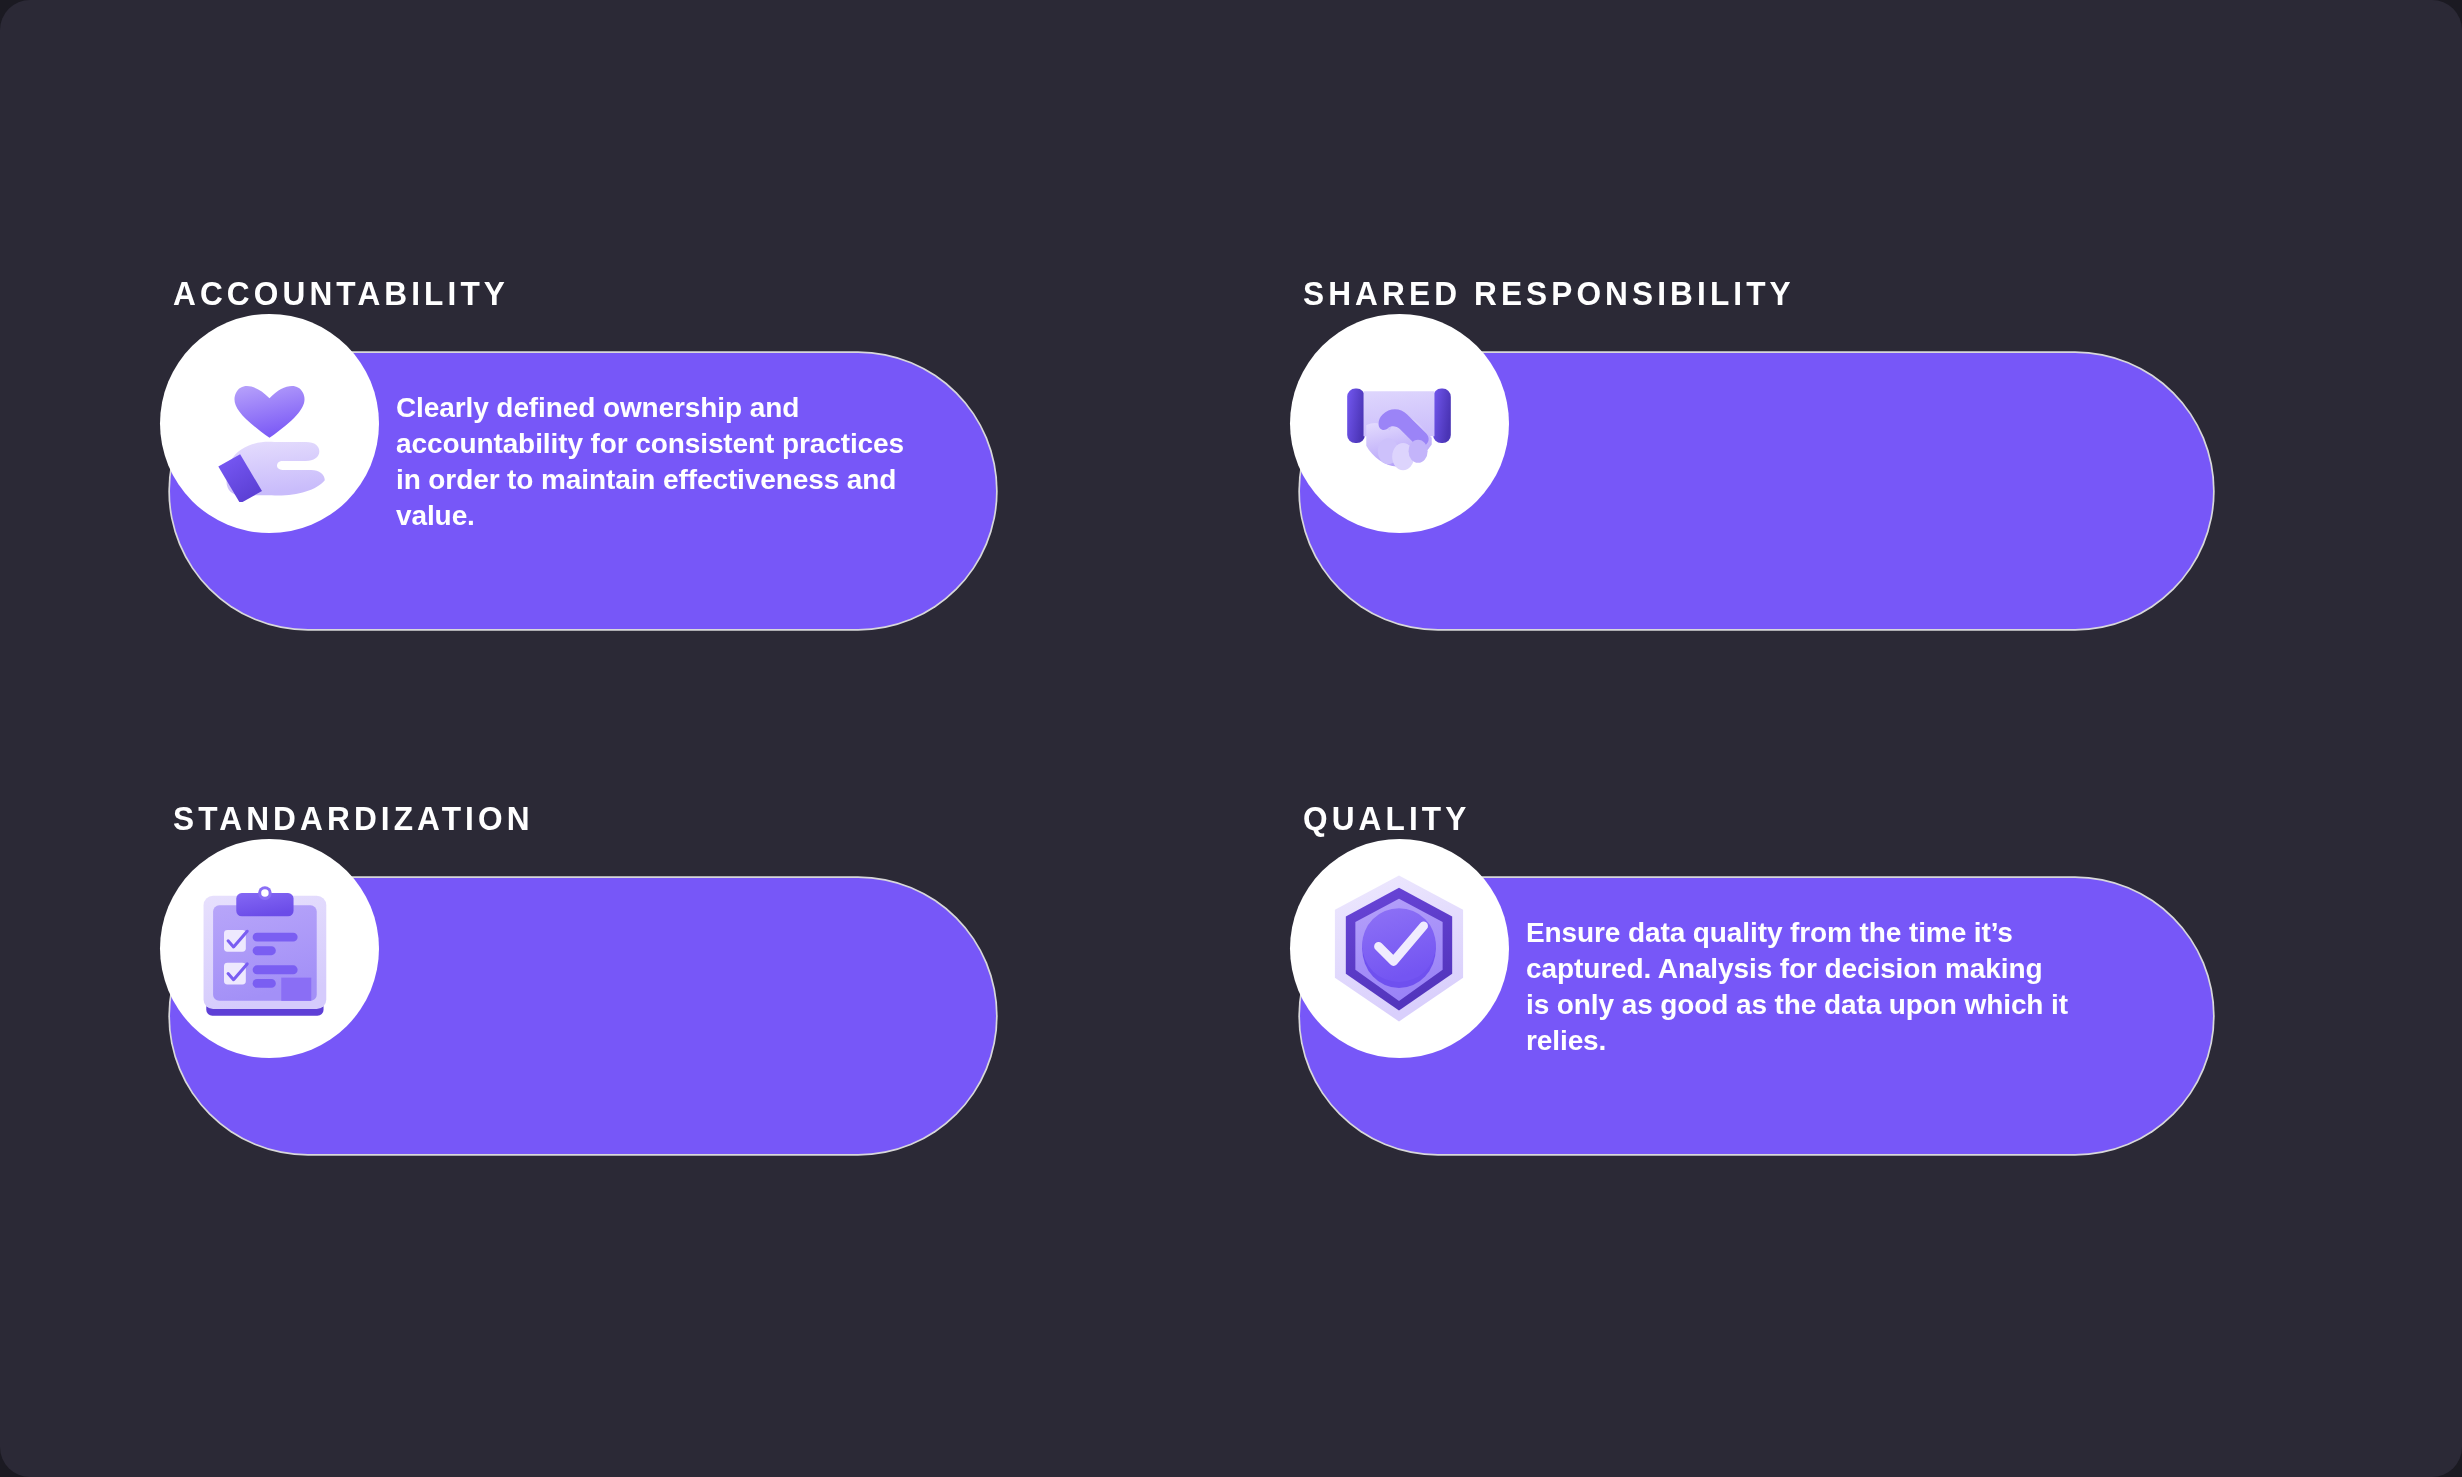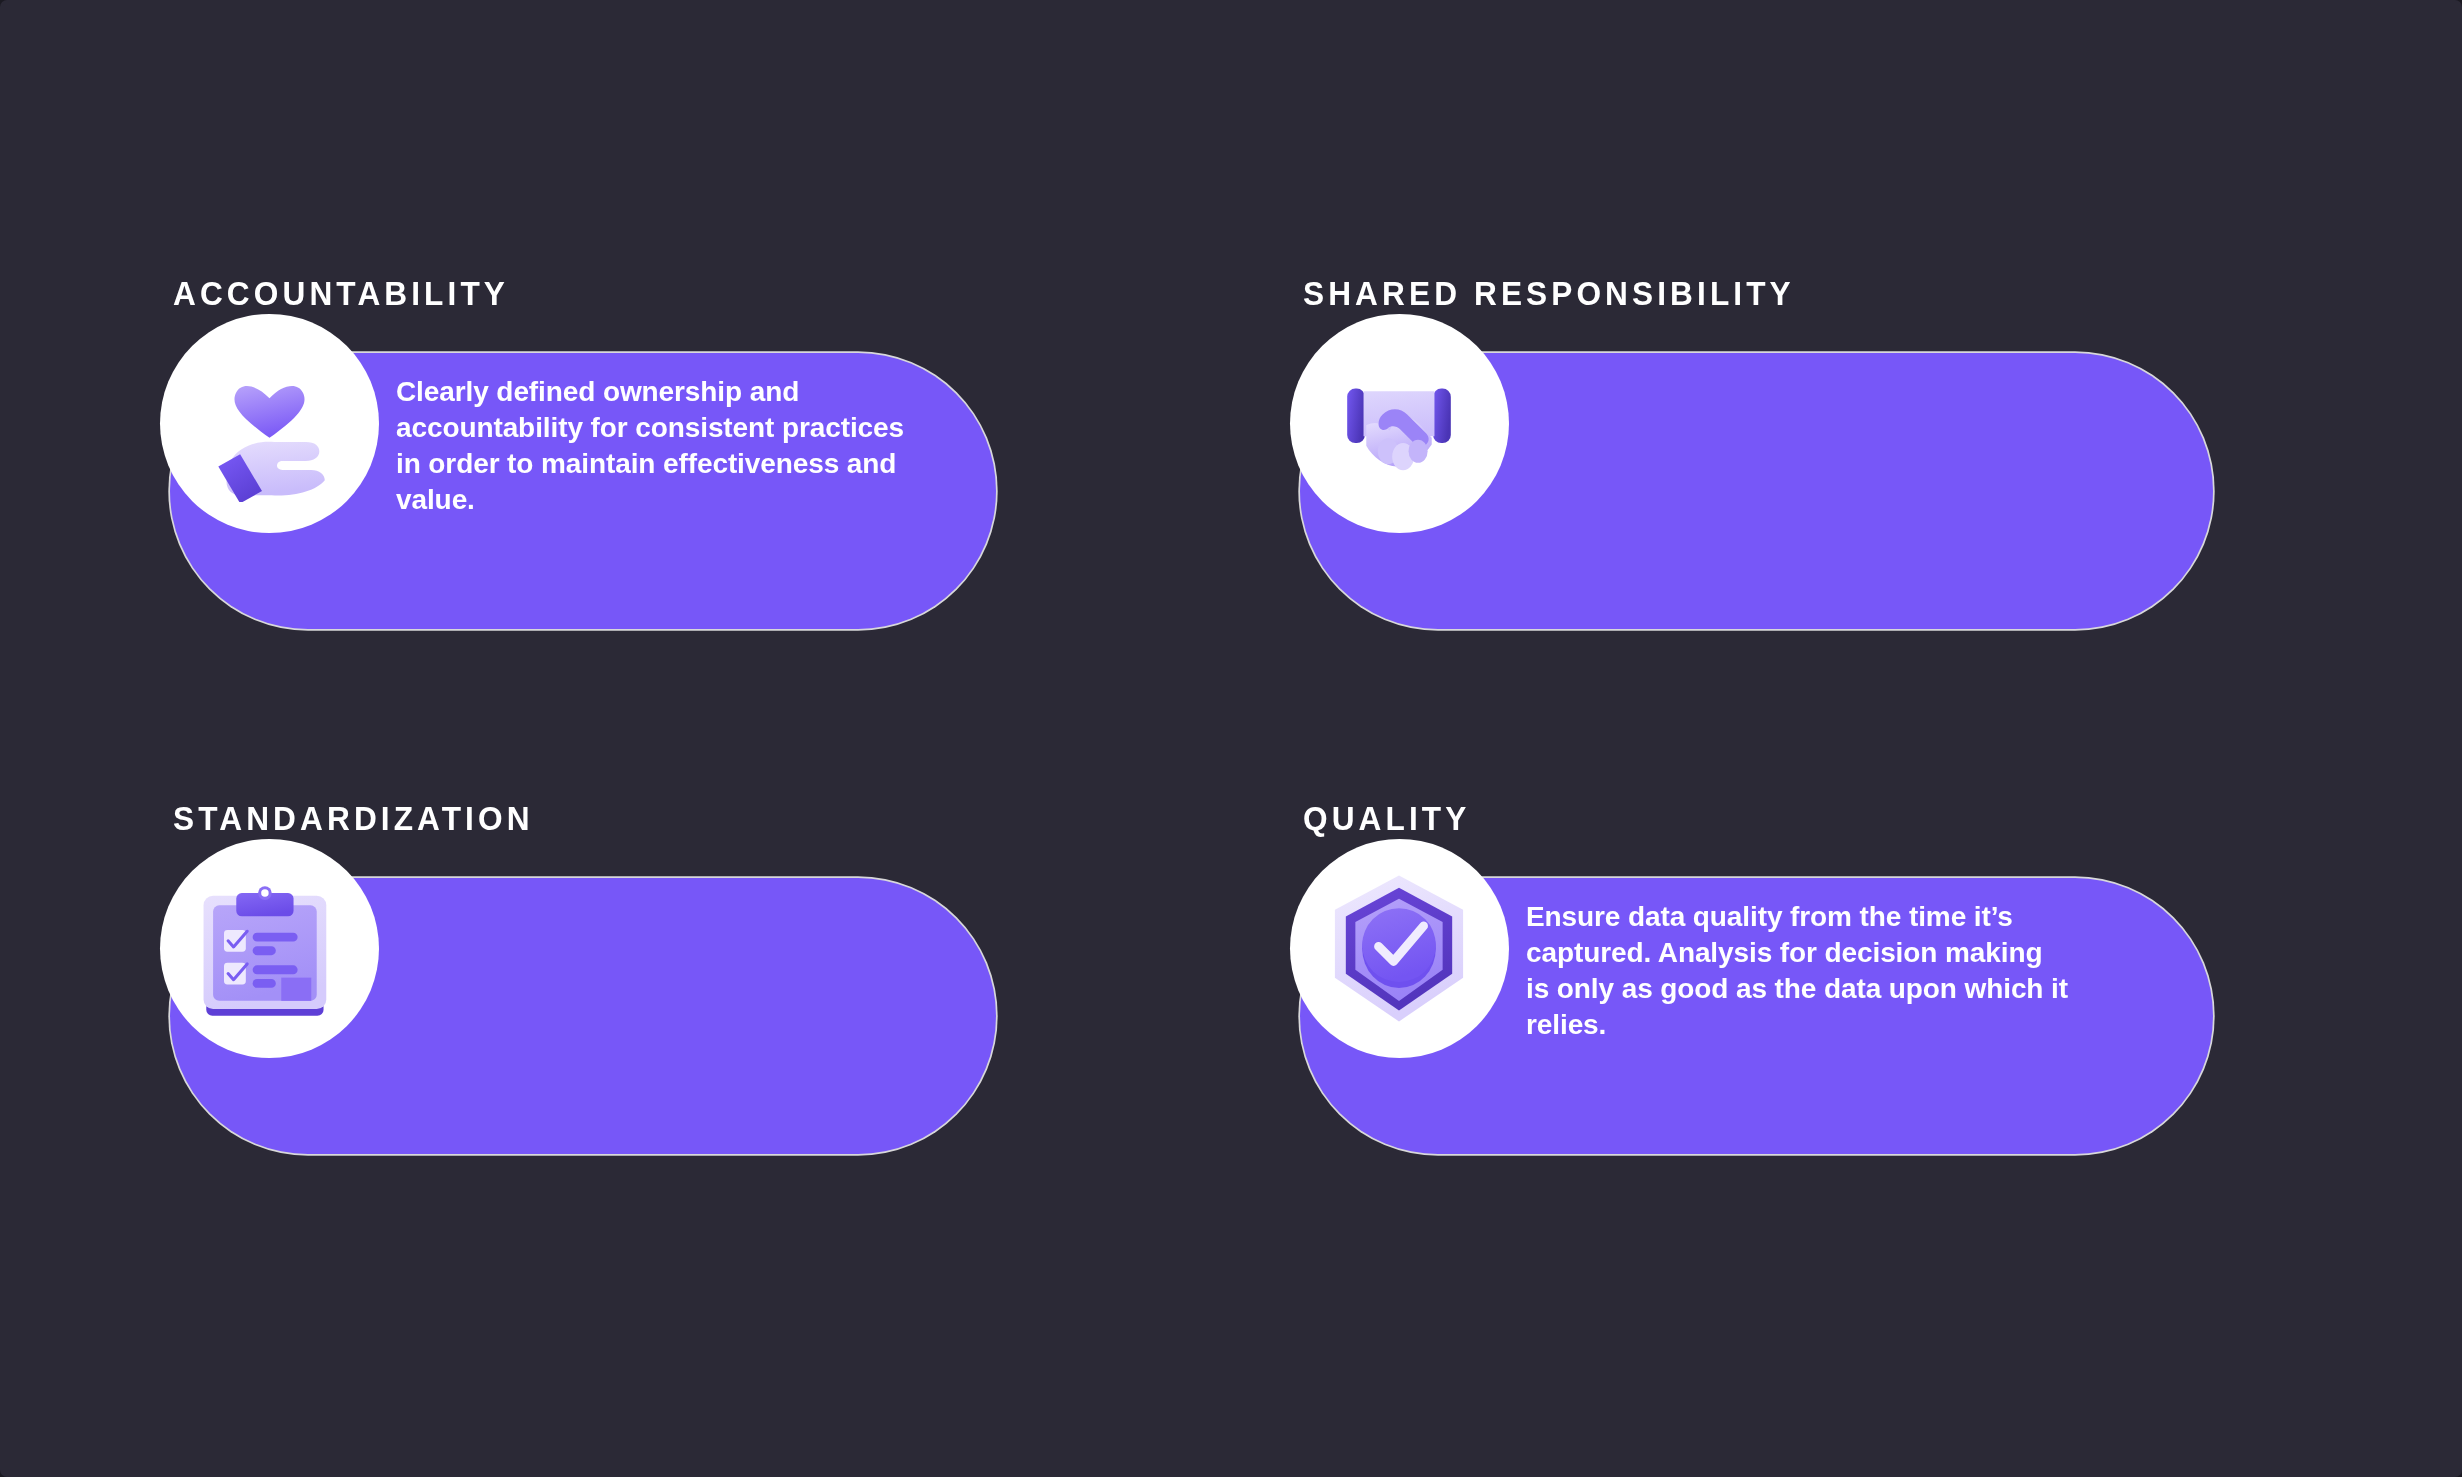--- a/index.html
+++ b/index.html
@@ -12,21 +12,21 @@
     height: 1477px;
     overflow: hidden;
     font-family: "Liberation Sans", sans-serif;
   }
 
   .canvas {
     position: relative;
     width: 2462px;
     height: 1477px;
     background: #2b2936;
-    border-radius: 7px;
+    border-radius: 30px;
     box-sizing: border-box;
     overflow: hidden;
   }
 
   .grid {
     position: absolute;
     left: 0;
     top: 0;
     width: 2462px;
     height: 1477px;
@@ -81,21 +81,21 @@
     background: #ffffff;
     display: flex;
     align-items: center;
     justify-content: center;
     z-index: 3;
   }
   .icon-circle svg { display: block; }
 
   .card-desc {
     position: absolute;
-    top: 100px;
+    top: 116px;
     left: 226px;
     width: 520px;
     color: #ffffff;
     font-size: 28px;
     line-height: 1.29;
     font-weight: 700;
     letter-spacing: -0.1px;
     z-index: 2;
   }
   .card.c1 .card-desc,

